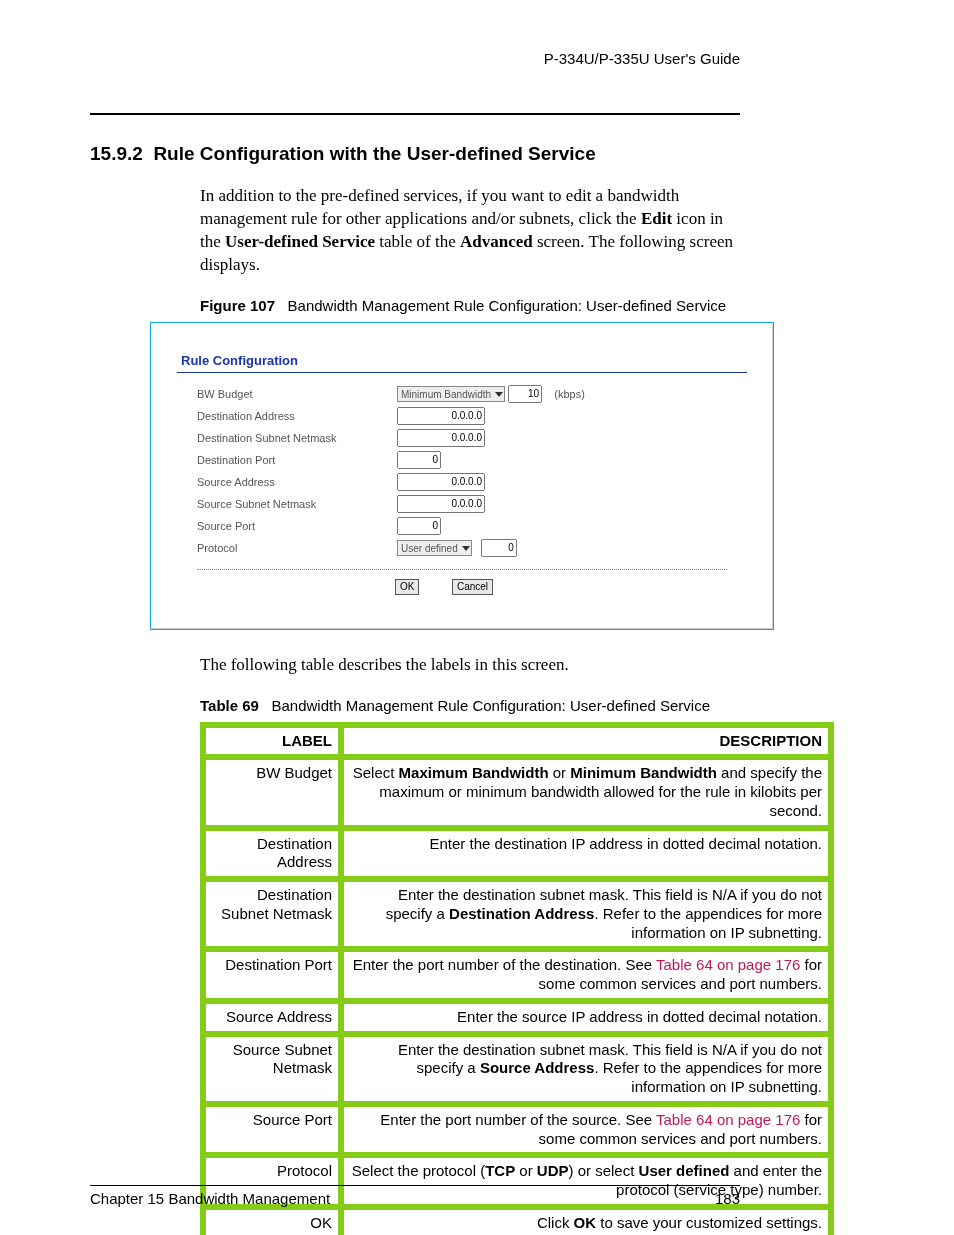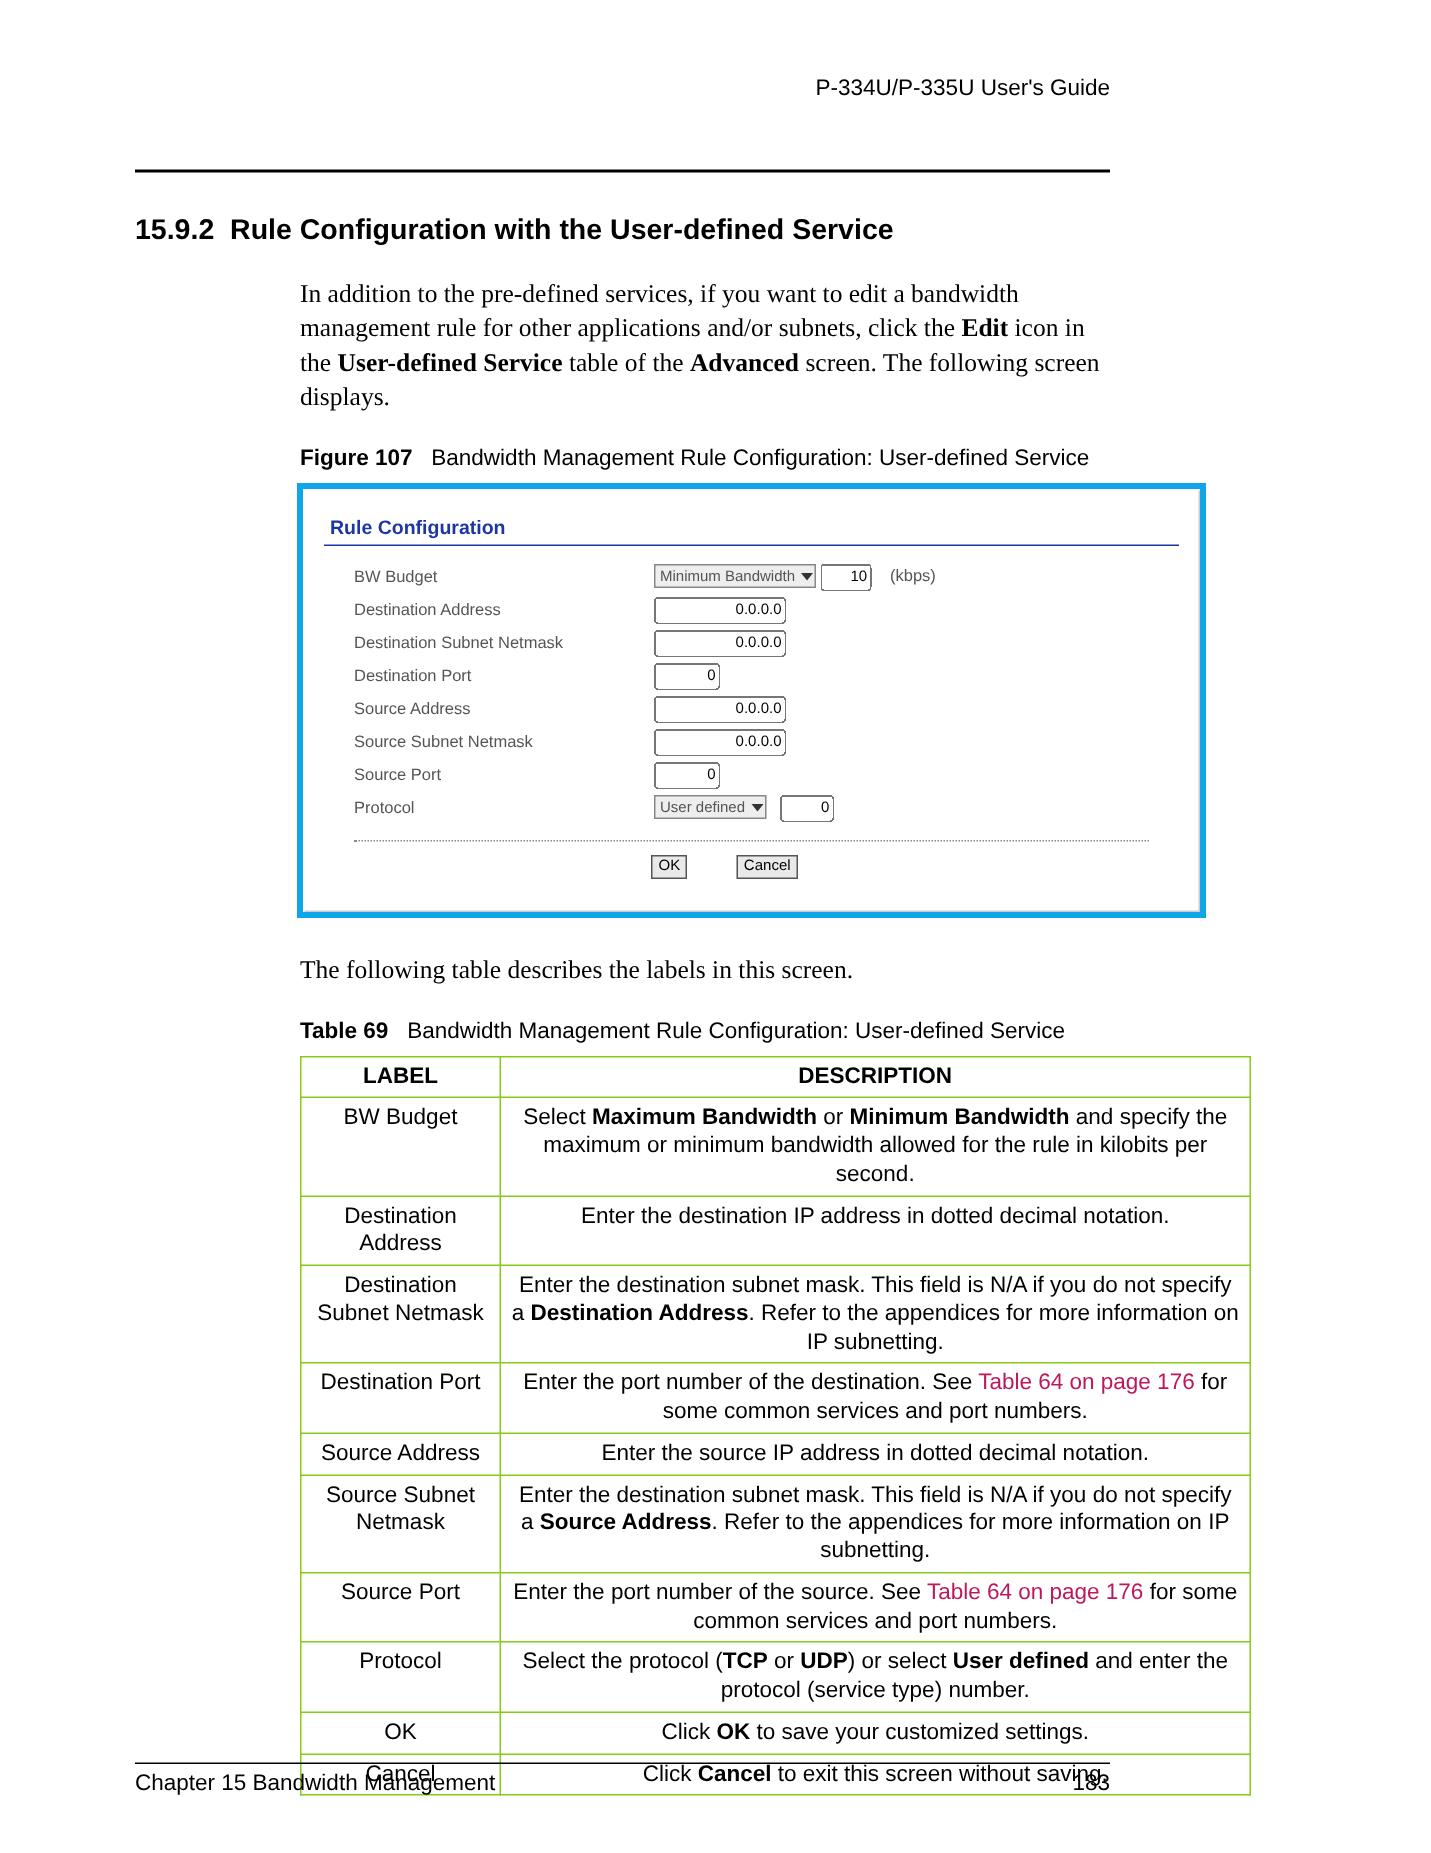--- a/index.html
+++ b/index.html
@@ -40,26 +40,26 @@
     margin: 0 0 20px 110px;
   }
   .caption {
     font-family: Arial, Helvetica, sans-serif;
     font-size: 15px;
     margin: 0 0 8px 110px;
   }
   .caption .cap-bold { font-weight: bold; margin-top: 44px; }
   
   .figure-box {
-    margin: 0 0 24px 108px;
+    margin: 0 0 24px 60px;
     width: 590px;
-    border: 4px solid #0ea5e9;
+    border: 1px solid #0ea5e9;
     background: #fff;
     font-family: Arial, Helvetica, sans-serif;
-    padding: 4px;
+    padding: 16px;
     box-shadow: inset 1px 1px 0 #fff, inset -1px -1px 0 #ccc;
   }
   .panel-title {
     color: #1b36a6;
     font-weight: bold;
     font-size: 13px;
     padding: 14px 8px 4px 14px;
   }
   .panel-underline {
     height: 1px;
@@ -125,39 +125,39 @@
   }
   
   .desc-table {
     border-collapse: collapse;
     width: 634px;
     margin-left: 110px;
     font-family: Arial, Helvetica, sans-serif;
     font-size: 15px;
   }
   .desc-table th, .desc-table td {
-    border: 1px solid #84cc16;
+    border: 6px solid #84cc16;
     padding: 4px 6px;
     vertical-align: top;
-    text-align: center;
+    text-align: right;
     line-height: 1.25;
   }
   .desc-table th {
     font-weight: bold;
   }
   .desc-table td.labelcol {
     width: 120px;
   }
   .linkref { color: #be185d; }
   
   .footer {
     position: absolute;
     left: 90px;
     right: 90px;
-    bottom: 38px;
+    bottom: 28px;
     font-family: Arial, Helvetica, sans-serif;
     font-size: 15px;
   }
   .footer-rule {
     border: none;
     border-top: 1.5px solid #000;
     margin: 0 0 4px 0;
   }
   .footer-row {
     display: flex;

